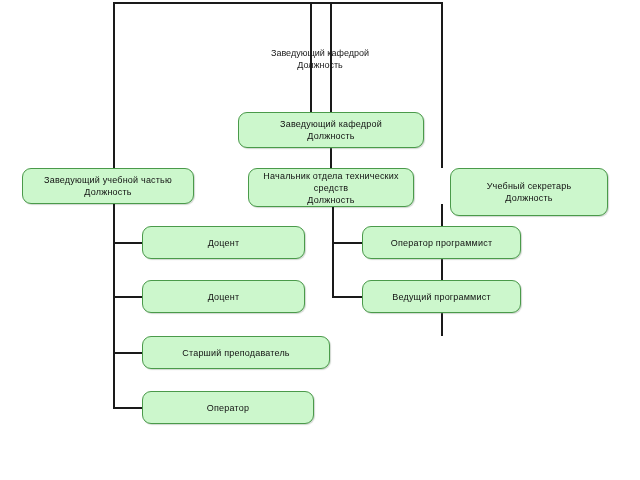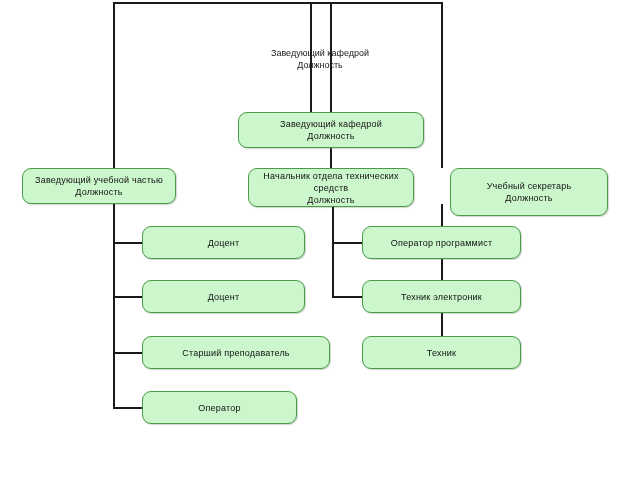--- a/index.html
+++ b/index.html
@@ -72,21 +72,21 @@
   <div class="line line-v" style="left:330px; top:148px; height:20px;"></div>
 
   <div class="caption" style="left:250px; top:47px; width:140px;">Заведующий кафедрой
 Должность</div>
 
   <div class="node" style="left:238px; top:112px; width:186px; height:36px;">
     <span class="node-text">Заведующий кафедрой
 Должность</span>
   </div>
 
-  <div class="node" style="left:22px; top:168px; width:154px; height:36px;">
+  <div class="node" style="left:22px; top:168px; width:172px; height:36px;">
     <span class="node-text">Заведующий учебной частью
 Должность</span>
   </div>
 
   <div class="node" style="left:248px; top:168px; width:166px; height:39px;">
     <span class="node-text">Начальник отдела технических средств
 Должность</span>
   </div>
 
   <div class="node" style="left:450px; top:168px; width:158px; height:48px;">
@@ -105,37 +105,34 @@
   </div>
 
   <div class="node" style="left:142px; top:280px; width:163px; height:33px;">
     <span class="node-text">Доцент</span>
   </div>
 
   <div class="node" style="left:142px; top:336px; width:188px; height:33px;">
     <span class="node-text">Старший преподаватель</span>
   </div>
 
-  <div class="node" style="left:142px; top:391px; width:155px; height:33px;">
+  <div class="node" style="left:142px; top:391px; width:172px; height:33px;">
     <span class="node-text">Оператор</span>
   </div>
 
   <div class="line line-v" style="left:332px; top:207px; height:91px;"></div>
   <div class="line line-h" style="left:332px; top:242px; width:32px;"></div>
   <div class="line line-h" style="left:332px; top:296px; width:32px;"></div>
 
   <div class="line line-v" style="left:441px; top:204px; height:22px;"></div>
   <div class="line line-v" style="left:441px; top:259px; height:21px;"></div>
   <div class="line line-v" style="left:441px; top:313px; height:23px;"></div>
 
   <div class="node" style="left:362px; top:226px; width:159px; height:33px;">
     <span class="node-text">Оператор программист</span>
   </div>
 
   <div class="node" style="left:362px; top:280px; width:159px; height:33px;">
-    <span class="node-text">Техник электроник</span>
+    <span class="node-text">Ведущий программист</span>
   </div>
 
-  <div class="node" style="left:362px; top:336px; width:159px; height:33px;">
-    <span class="node-text">Техник</span>
-  </div>
 
 </div>
 
 </body></html>

